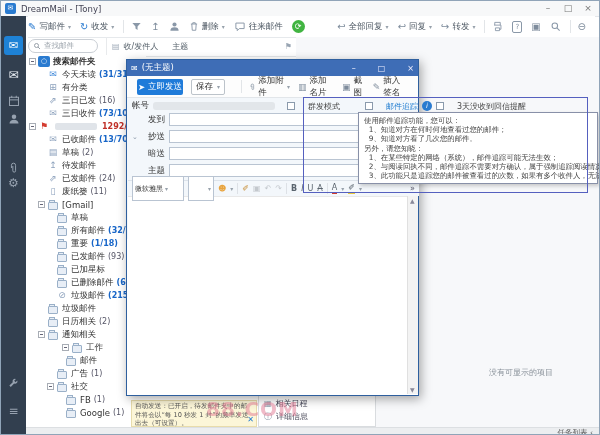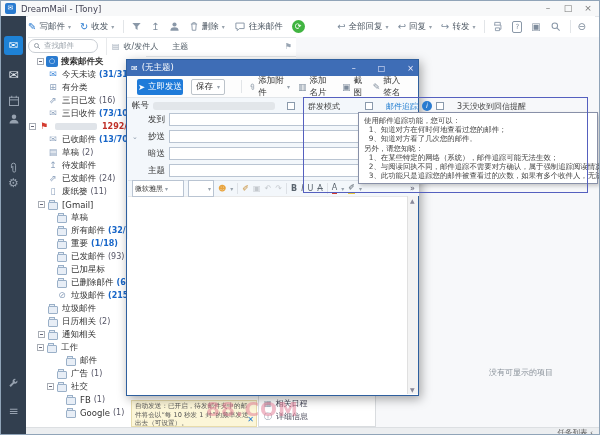--- a/index.html
+++ b/index.html
@@ -85,21 +85,21 @@
   .cb{display:inline-block;width:8px;height:8px;border:1px solid #8a9aac;background:#fff;flex:none;box-sizing:border-box;}
   #acctrow{left:131px;top:99px;display:flex;align-items:center;font-size:8.5px;color:#333;z-index:11;gap:4px;}
   #acctblur{width:122px;height:8px;background:#e2e6ea;border-radius:3px;}
   .ckgroup{display:flex;align-items:center;gap:13px;font-size:8px;color:#444;white-space:nowrap;}
   #info{width:10px;height:10px;border-radius:50%;background:#2a7bd0;color:#fff;font-size:7px;font-style:italic;text-align:center;line-height:10px;flex:none;}
   .frow{position:absolute;display:flex;align-items:center;z-index:11;}
   .flabel{width:26px;text-align:right;font-size:8.5px;color:#333;margin-right:4px;}
   .finput{width:238px;height:13px;background:#fff;border:1px solid #b9c4d2;box-sizing:border-box;}
   #ccchev{left:131px;top:132px;font-size:7px;color:#8a98a8;z-index:11;}
   #fmtbar{left:1px;top:120px;width:291px;height:16px;background:#f3f7fb;border-top:1px solid #dde3ea;display:flex;align-items:center;padding:0 4px;box-sizing:border-box;gap:4px;z-index:11;}
-  .fsel{height:17px;border:1px solid #b9c4d2;background:#fff;font-size:7px;color:#333;display:flex;align-items:center;padding:0 2px;box-sizing:border-box;gap:2px;}
+  .fsel{height:25px;border:1px solid #b9c4d2;background:#fff;font-size:7px;color:#333;display:flex;align-items:center;padding:0 2px;box-sizing:border-box;gap:2px;}
   .fg{font-size:8px;color:#5a646e;}
   .fg.dis{color:#c3c8cd;}
   .fsepv{width:1px;height:11px;background:#dde1e6;}
   #cbody{left:1px;top:136px;width:279px;height:198px;background:#fff;border-top:1px solid #e8e8e8;}
   #cscroll{left:280px;top:136px;width:11px;height:198px;background:#f3f3f3;border-left:1px solid #e0e0e0;box-sizing:border-box;}
   .scar{position:absolute;left:2px;font-size:6px;color:#889;}
 
   
   #tooltip{left:357px;top:111px;width:240px;background:#fff;border:1px solid #8890a8;box-shadow:2px 2px 4px rgba(0,0,0,.2);z-index:30;padding:3px 5px;box-sizing:border-box;}
   .tipline{font-size:7.4px;line-height:9.2px;color:#444;white-space:pre;}
@@ -240,21 +240,21 @@
     <span style="margin-left:14px;">主题</span>
     <span style="margin-left:auto;margin-right:5px;color:#98a4b2;font-size:8px;">⚑</span>
   </div>
   <div class="abs" id="collapse">«</div>
 
   <div class="abs" id="readpane"></div>
   <div class="abs" id="emptytext">没有可显示的项目</div>
 
   <div class="abs" id="folders">
 
-      <div class="trow" style="padding-left: 11px;">
+      <div class="trow" style="padding-left: 3px;">
         <span class="exp"></span>
         <span class="mi mi-search-folder"></span>
         <span class="lbl" style="font-weight: bold;">搜索邮件夹</span>
 
         <span class="cnt"></span>
       </div>
 
       <div class="trow" style="padding-left: 12px;">
         <span class="exp" style="visibility: hidden;"></span>
         <span class="mi mi-envelope-blue"></span>
@@ -416,21 +416,21 @@
       </div>
 
       <div class="trow" style="padding-left: 12px;">
         <span class="exp"></span>
         <span class="mi mi-folder"></span>
         <span class="lbl">通知相关</span>
 
         <span class="cnt"></span>
       </div>
 
-      <div class="trow" style="padding-left: 11px;">
+      <div class="trow" style="padding-left: 36px;">
         <span class="exp"></span>
         <span class="mi mi-folder"></span>
         <span class="lbl">工作</span>
 
         <span class="cnt"></span>
       </div>
 
       <div class="trow" style="padding-left: 30px;">
         <span class="exp" style="visibility: hidden;"></span>
         <span class="mi mi-folder"></span>

